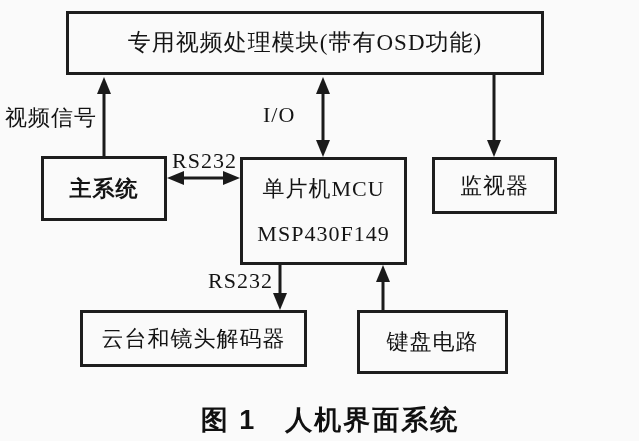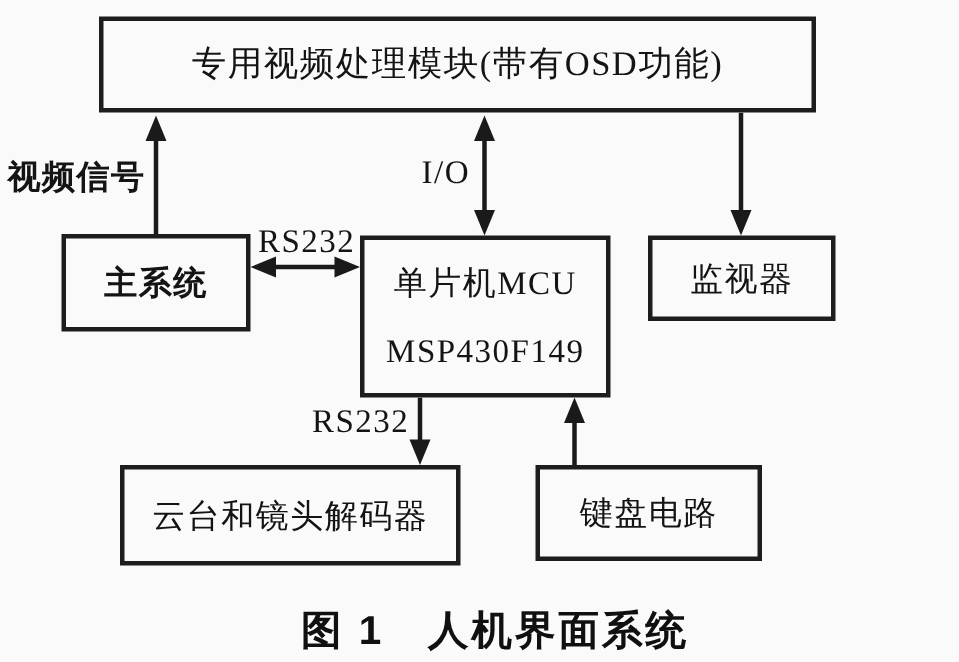--- a/index.html
+++ b/index.html
@@ -41,32 +41,32 @@
     justify-content: center;
     text-align: left;
     font-size: 22px;
     line-height: 1.15;
     letter-spacing: 1px;
   }
   .box-video-module { left: 66px; top: 11px;  width: 478px; height: 64px; font-size: 23px; }
   .box-main-system  { left: 41px; top: 156px; width: 126px; height: 65px; font-weight: bold; }
   .box-mcu          { left: 240px; top: 157px; width: 167px; height: 108px; flex-direction: column; gap: 19px; }
   .box-monitor      { left: 432px; top: 157px; width: 125px; height: 57px; }
-  .box-decoder      { left: 80px;  top: 310px; width: 227px; height: 67px; }
+  .box-decoder      { left: 80px;  top: 310px; width: 227px; height: 57px; }
   .box-keyboard     { left: 357px; top: 310px; width: 151px; height: 64px; }
   .mcu-line { display: block; }
   .sig-label {
     position: absolute;
     font-size: 22px;
     line-height: 25px;
     letter-spacing: 1px;
     white-space: nowrap;
   }
-  .lbl-video-signal { left: 5px;   top: 105px; font-weight: bold; }
-  .lbl-io           { left: 281px; top: 102px; }
+  .lbl-video-signal { left: 5px;   top: 105px; }
+  .lbl-io           { left: 263px; top: 102px; }
   .lbl-osd          { left: 500px; top: 91px; width: 139px; text-align: center; white-space: normal; }
   .lbl-rs232-top    { left: 172px; top: 148px; }
   .lbl-rs232-bottom { left: 208px; top: 268px; }
   .caption {
     position: absolute;
     left: 0;
     top: 402px;
     width: 660px;
     text-align: center;
     font-family: "Liberation Sans", "DejaVu Sans", sans-serif;

